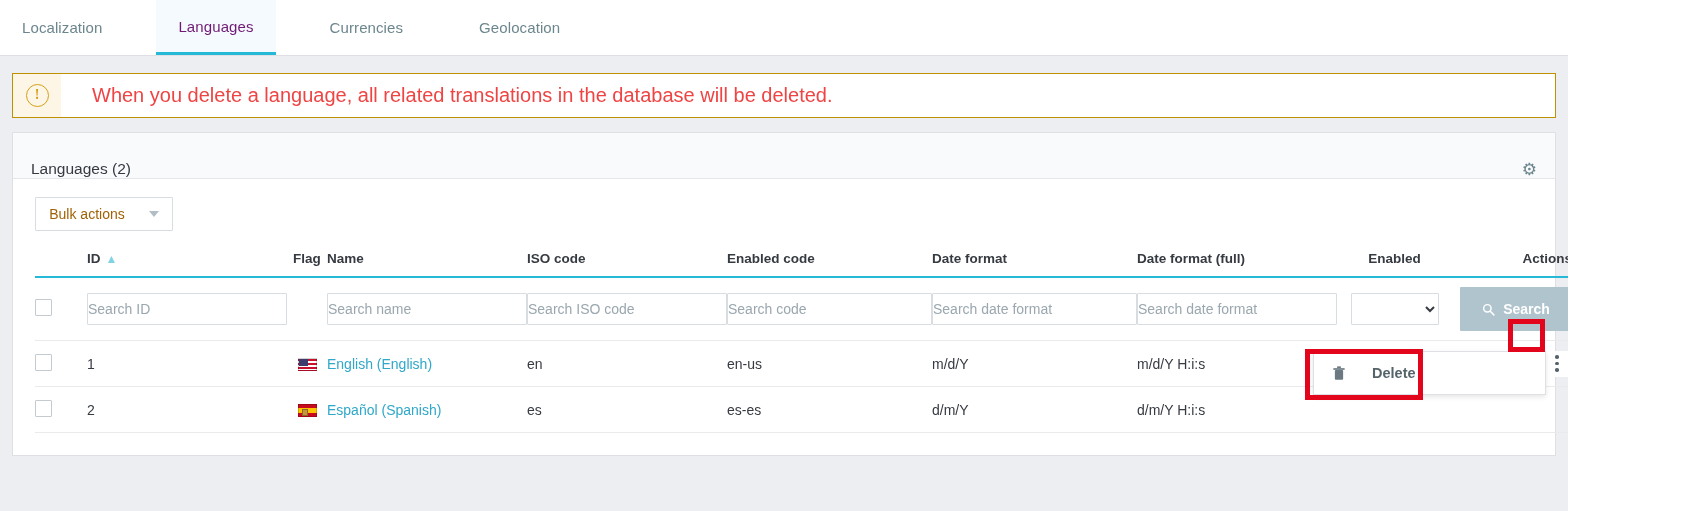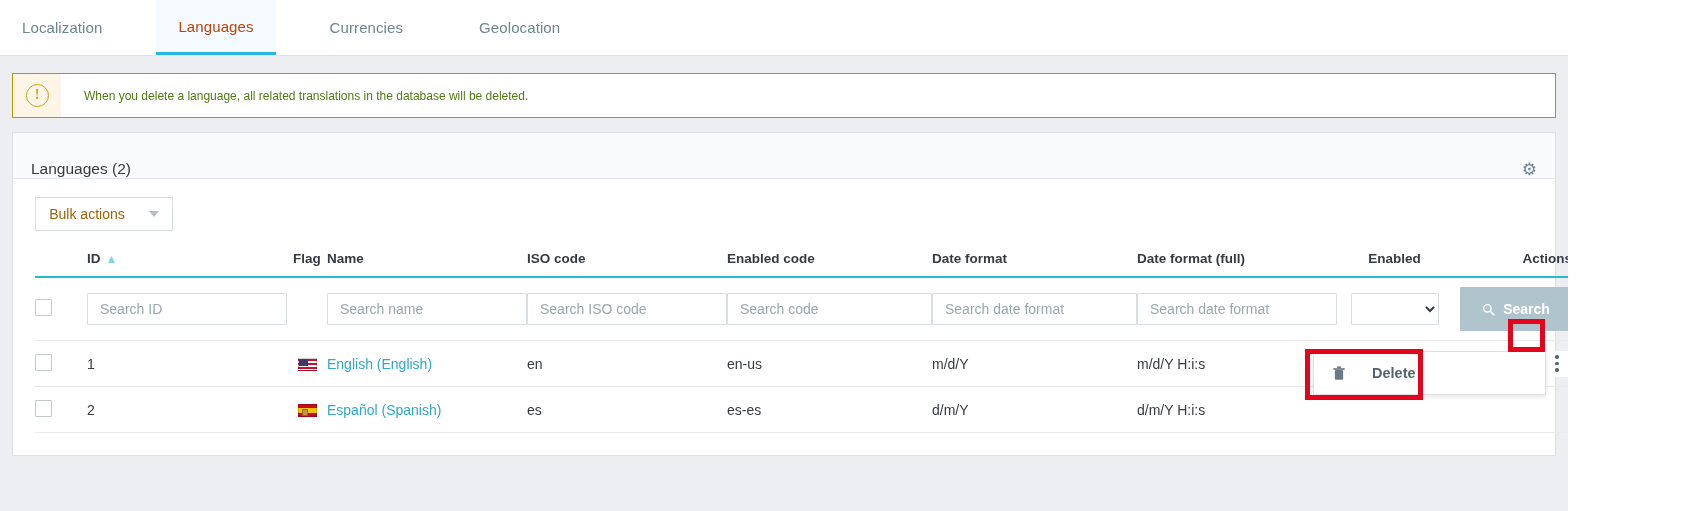--- a/index.html
+++ b/index.html
@@ -38,21 +38,21 @@
     justify-content: center;
     padding: 0 22px;
     font-size: 15px;
     color: #6c868e;
     cursor: pointer;
     position: relative;
     box-sizing: border-box;
     letter-spacing: .1px;
   }
   .tab.active {
-    color: #c2410c;
+    color: #701a75;
     background: #f4fafd;
     border-bottom: 3px solid #25b9d7;
   }
 
   
   .alert-wrap {
     position: absolute;
     left: 12px; top: 73px;
     width: 1544px;
     height: 45px;
@@ -81,23 +81,23 @@
     color: #d4a017;
     font-size: 14px;
     line-height: 19px;
     text-align: center;
     font-family: "Liberation Serif", serif;
     font-weight: bold;
   }
   .alert-text {
     display: flex;
     align-items: center;
-    padding-left: 23px;
-    font-size: 12px;
-    color: #4d7c0f;
+    padding-left: 31px;
+    font-size: 20px;
+    color: #ef4444;
   }
 
   
   .panel {
     position: absolute;
     left: 12px; top: 132px;
     width: 1544px;
     background: #ffffff;
     border: 1px solid #dfe0e3;
     box-sizing: border-box;
@@ -193,21 +193,21 @@
   .c-date  { width: 205px; }
   .c-datef { width: 200px; }
   .c-en    { width: 115px; text-align: center !important; }
   .c-act   { width: 120px; text-align: right !important; }
 
   input.sfield {
     width: 100%;
     height: 32px;
     box-sizing: border-box;
     border: 1px solid #d8dde1;
-    padding: 0 12px;
+    padding: 0 0;
     font-size: 14px;
     color: #363a41;
     font-family: "Liberation Sans", sans-serif;
     background: #fff;
     border-radius: 1px;
   }
   input.sfield::placeholder { color: #9aa7ae; }
   .fcell { padding-right: 10px; }
 
   .chkbox {

